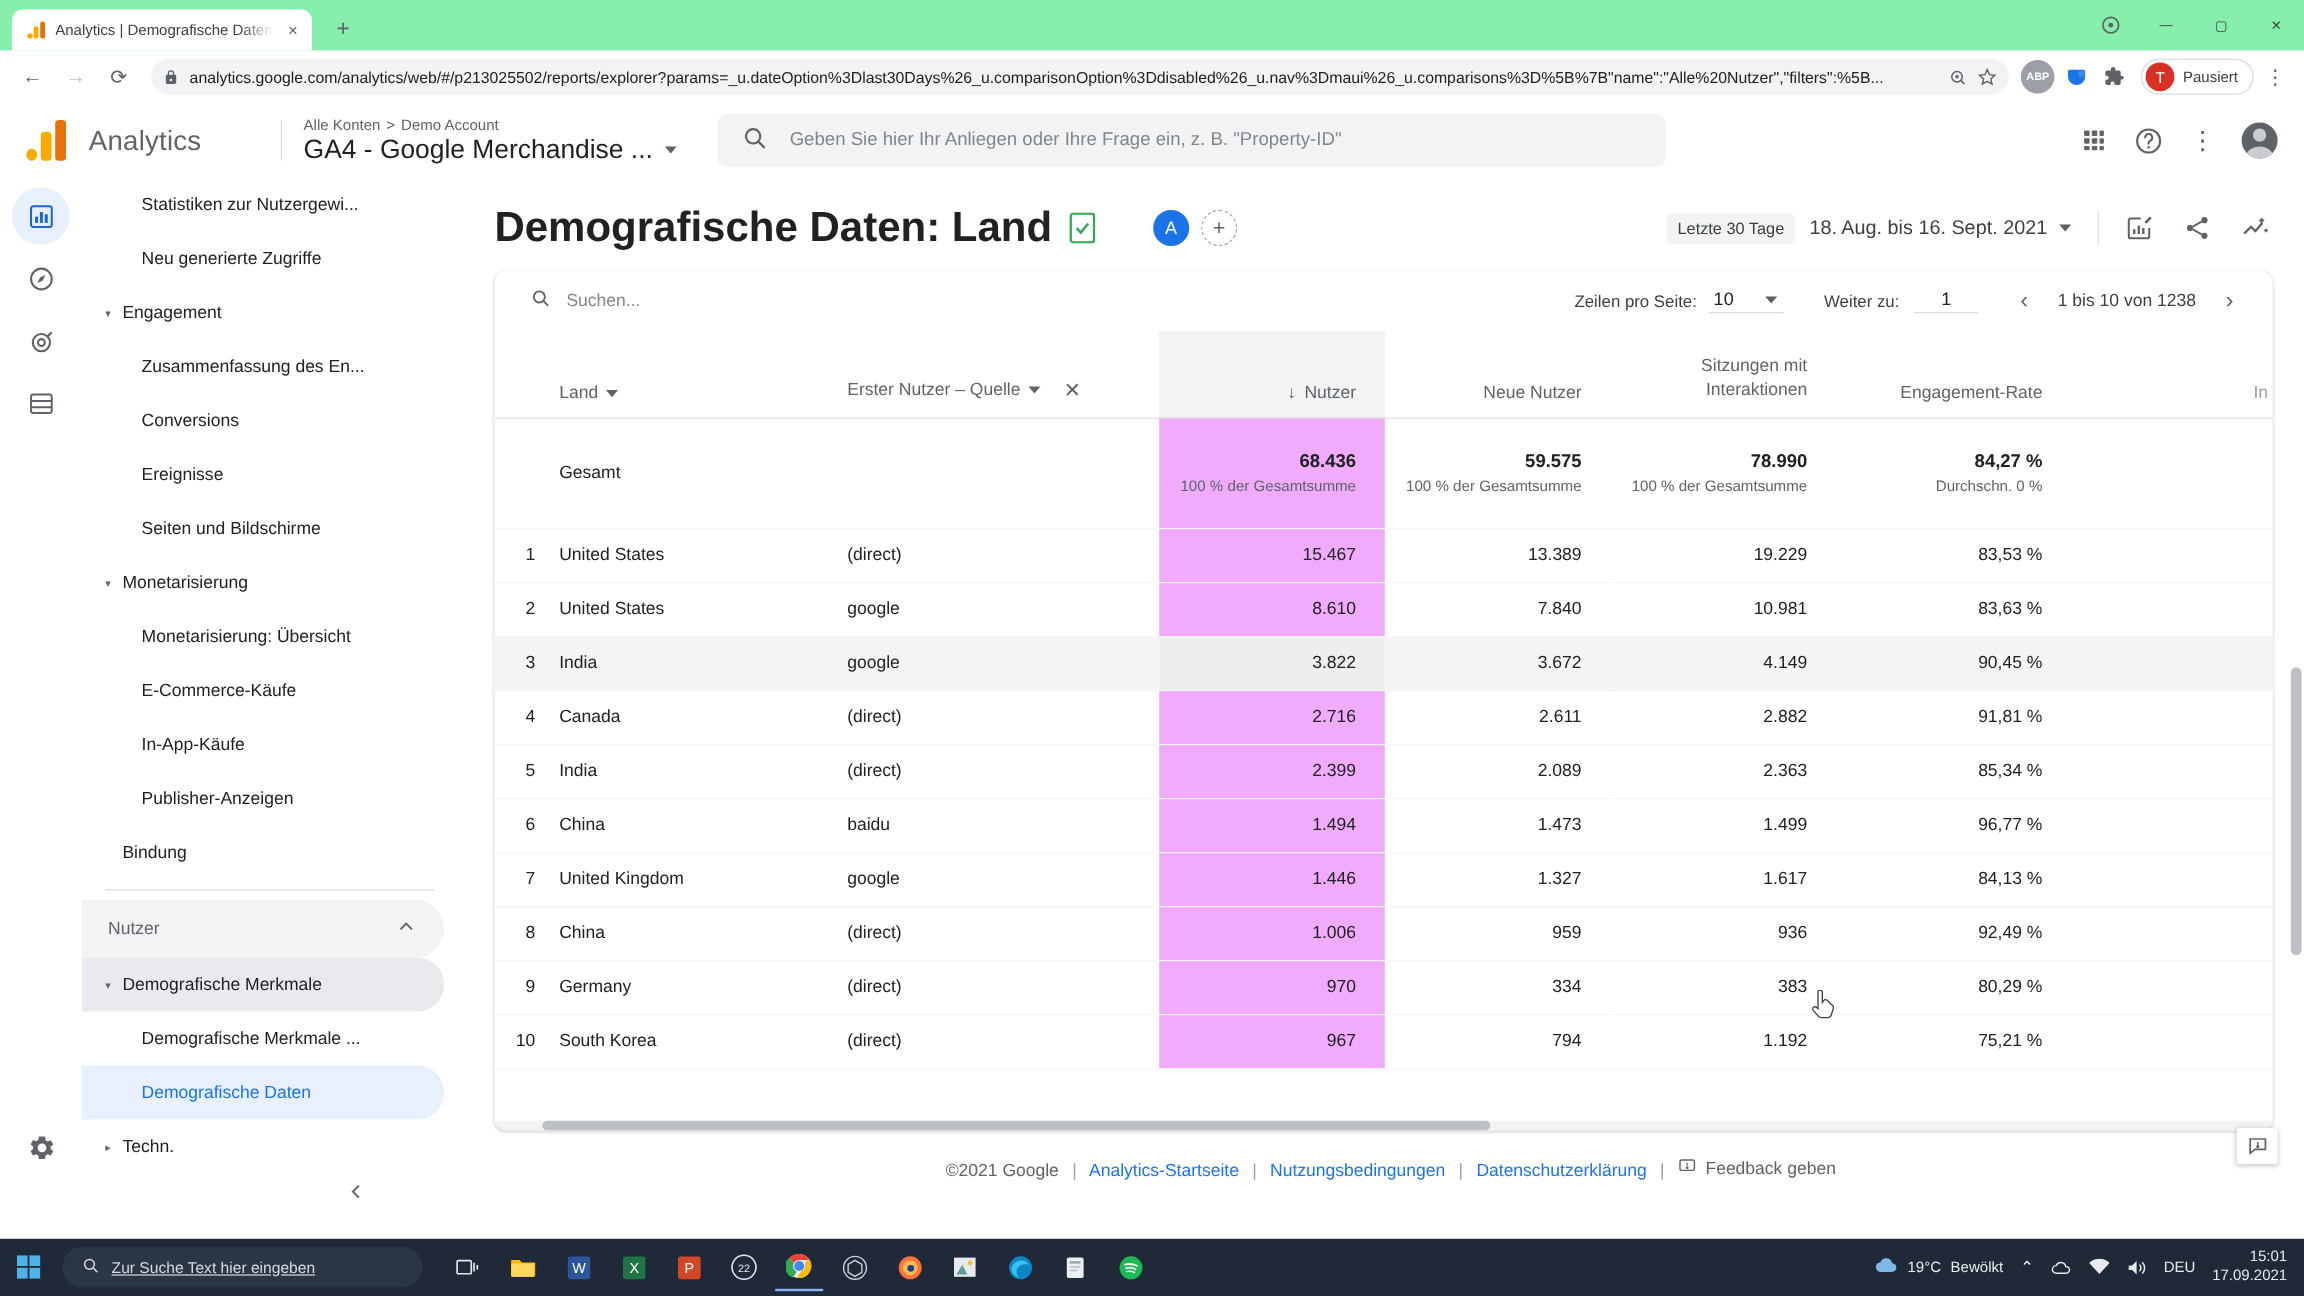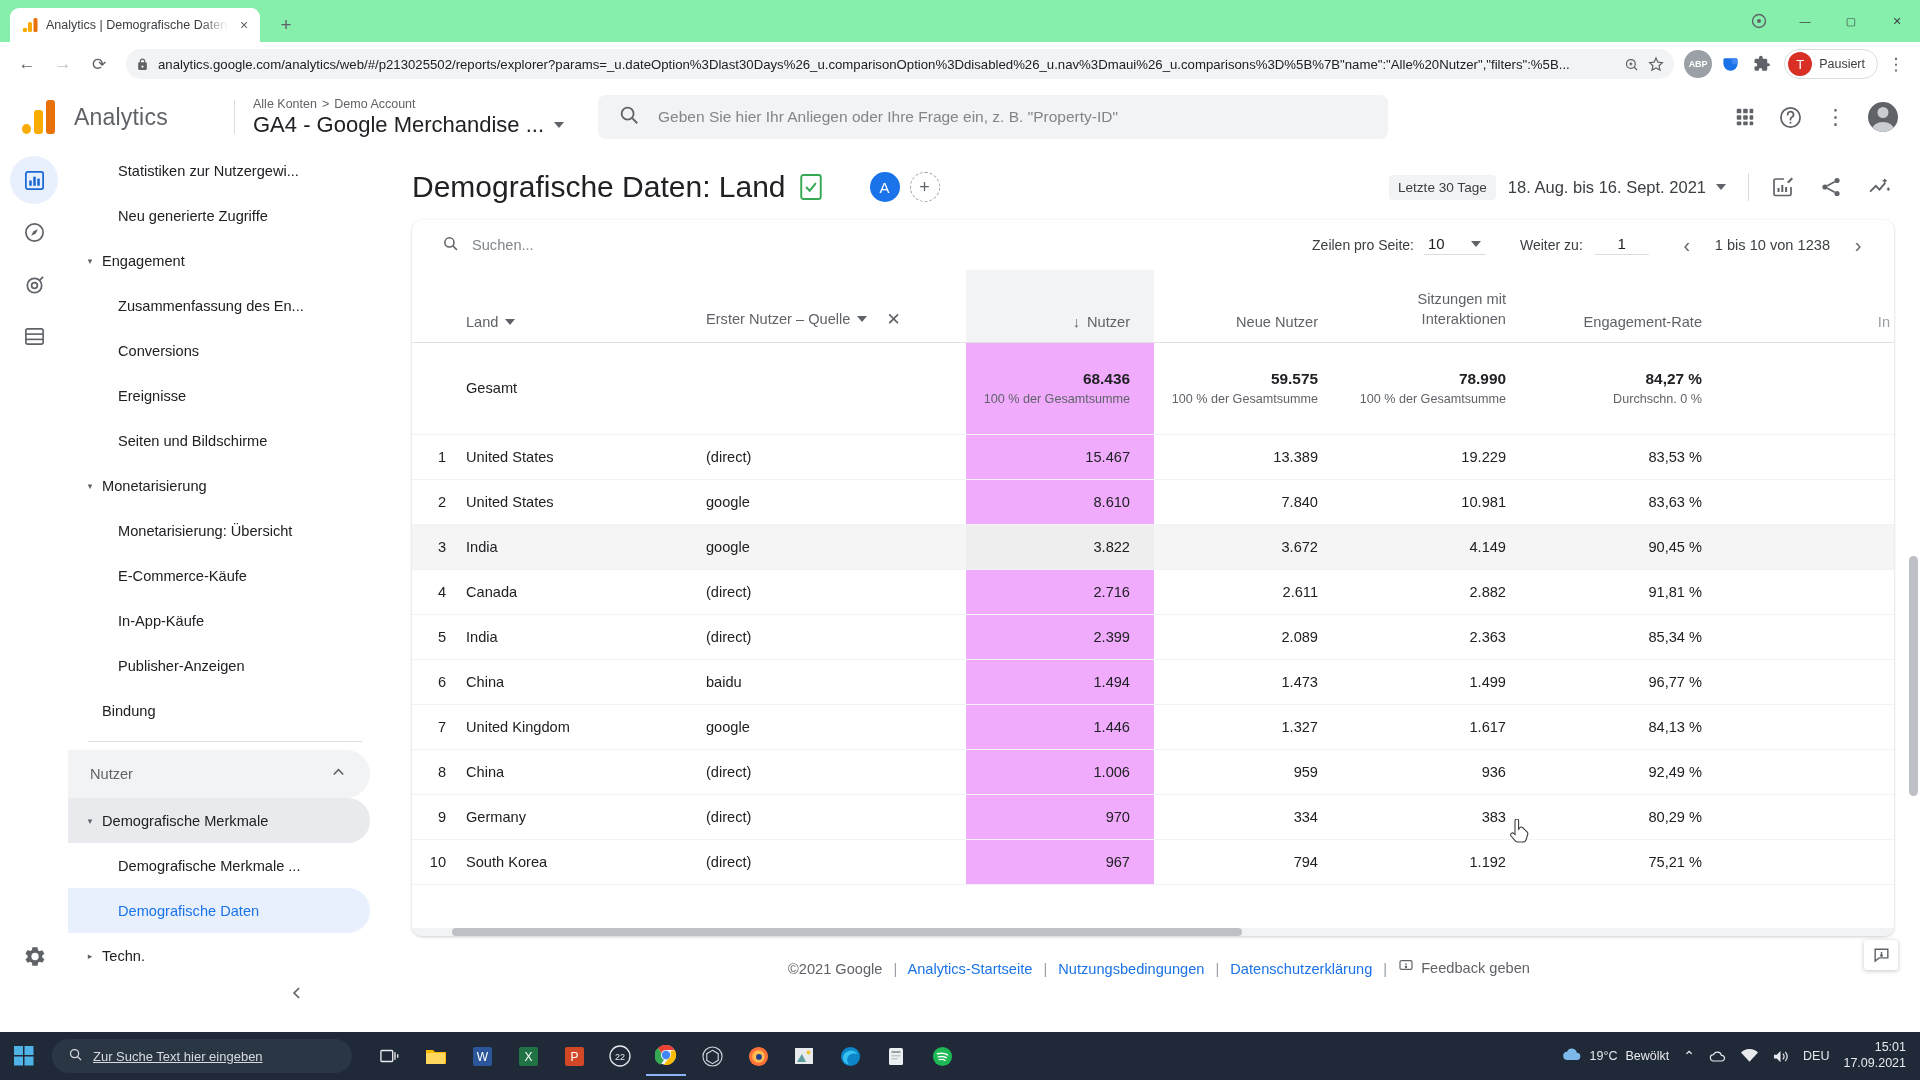--- a/index.html
+++ b/index.html
@@ -125,21 +125,21 @@
   .nav-section-hdr {
     height: 48px; display:flex; align-items:center; justify-content:space-between;
     font-size: 14.6px; color:#5f6368; padding: 0 22px 0 22px; margin-right: 28px;
     border-radius: 0 24px 24px 0; background:#f1f3f4;
   }
   .collapse-btn { position:absolute; bottom: 22px; left: 212px; width: 34px; height: 34px;
                   display:flex; align-items:center; justify-content:center; color:#5f6368; }
 
   .main { flex:1; min-width:0; display:flex; flex-direction:column; position:relative; background:#fff; }
   .main-head { padding: 22px 0 10px 14px; display:flex; align-items:center; }
-  .page-title { font-size: 30px; color:#202124; }
+  .page-title { font-size: 35px; color:#202124;font-weight:bold; }
   .title-badge { margin-left: 14px; width:22px; height:26px; position:relative; }
   .aud-chip { width:30px; height:30px; border-radius:50%; background:#1a73e8; color:#fff;
               font-size:15px; display:flex; align-items:center; justify-content:center; margin-left: 48px; }
   .add-chip { width:30px; height:30px; border-radius:50%; border:1px dashed #9aa0a6; color:#5f6368;
               font-size:18px; display:flex; align-items:center; justify-content:center; margin-left:10px; }
   .head-right { margin-left:auto; display:flex; align-items:center; gap: 0; padding-right: 28px; }
   .date-chip { background:#f1f3f4; color:#3c4043; font-size: 13.6px; border-radius: 4px;
                padding: 5px 9px; margin-right: 12px; }
   .date-range { font-size: 16.5px; color:#3c4043; display:flex; align-items:center; gap:10px; }
   .head-divider { width:1px; height:28px; background:#dadce0; margin: 0 22px; }

